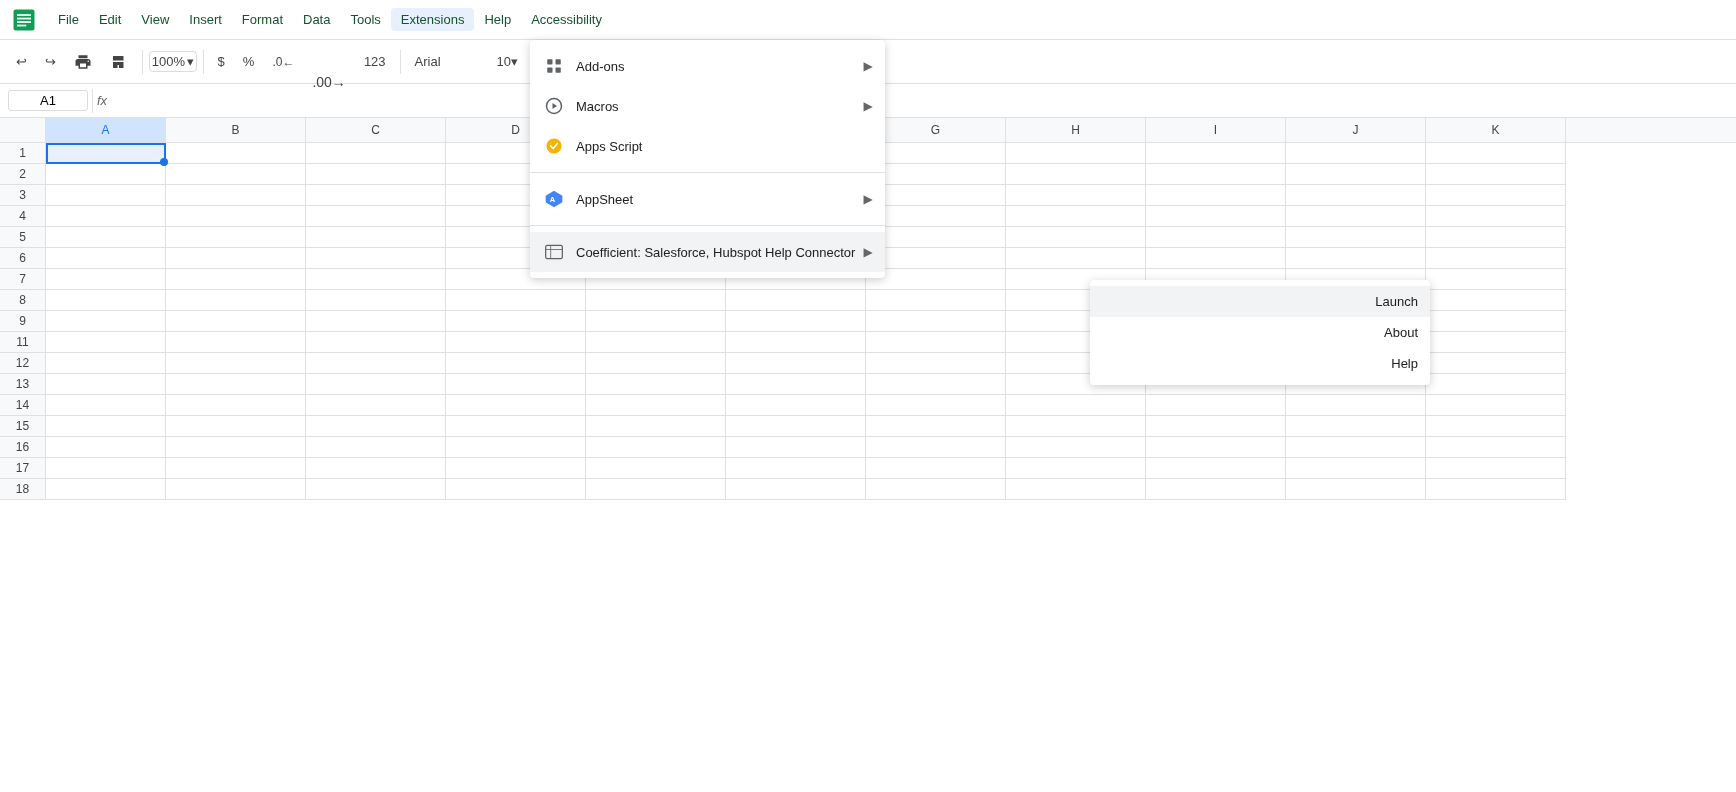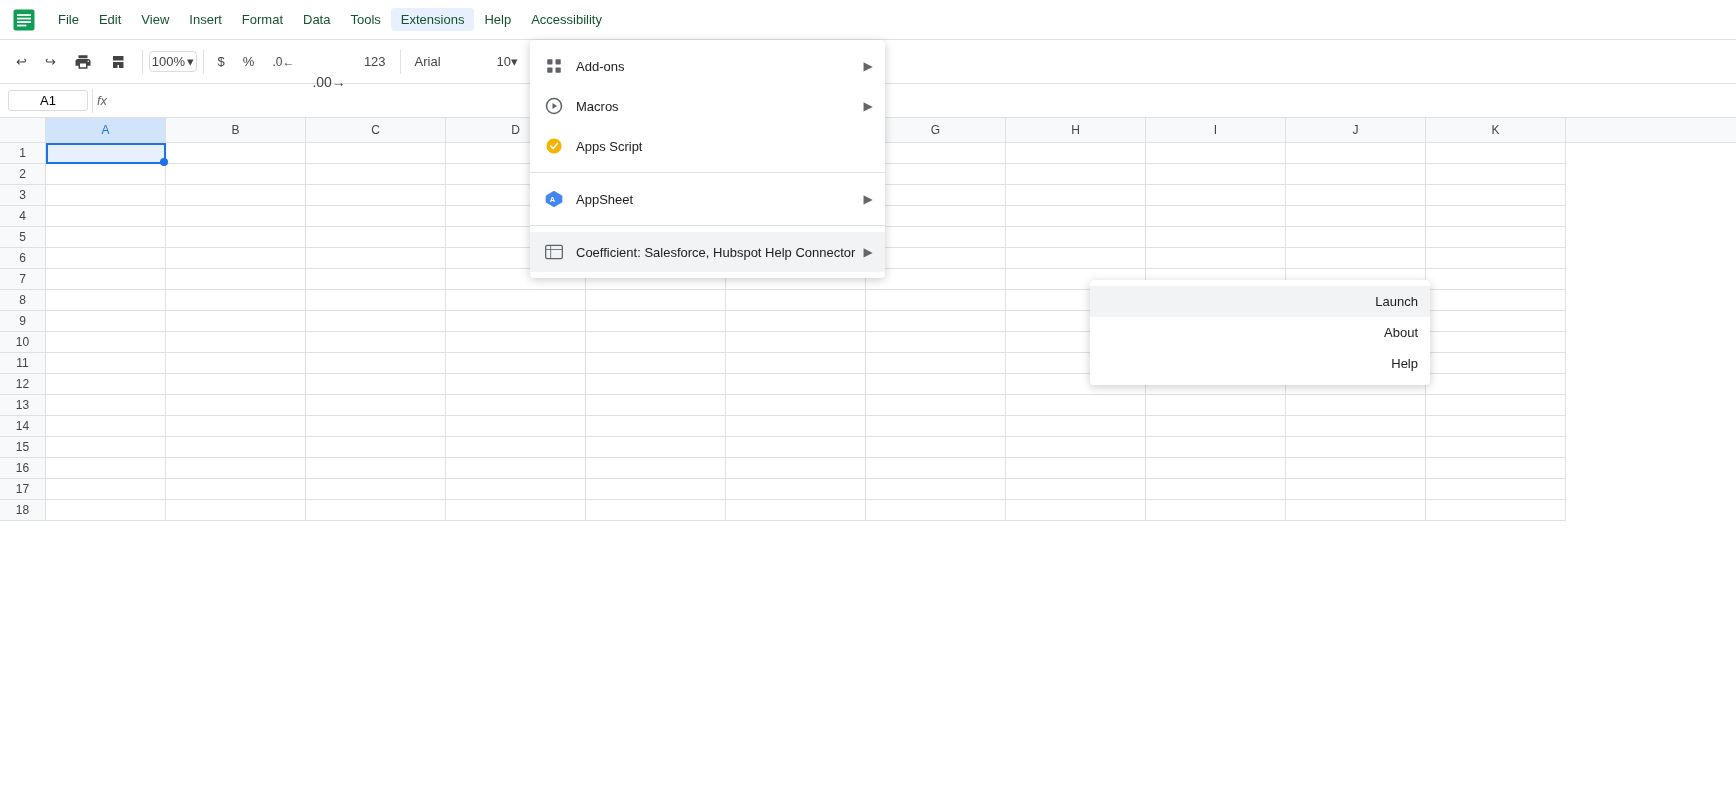--- a/index.html
+++ b/index.html
@@ -450,34 +450,20 @@
         <div class="grid-cell w-d"></div>
         <div class="grid-cell w-e"></div>
         <div class="grid-cell w-f"></div>
         <div class="grid-cell w-g"></div>
         <div class="grid-cell w-h"></div>
         <div class="grid-cell w-i"></div>
         <div class="grid-cell w-j"></div>
         <div class="grid-cell w-k"></div>
       </div>
     <div class="grid-row">
-        <div class="row-num">10</div>
-        <div class="grid-cell w-a"></div>
-        <div class="grid-cell w-b"></div>
-        <div class="grid-cell w-c"></div>
-        <div class="grid-cell w-d"></div>
-        <div class="grid-cell w-e"></div>
-        <div class="grid-cell w-f"></div>
-        <div class="grid-cell w-g"></div>
-        <div class="grid-cell w-h"></div>
-        <div class="grid-cell w-i"></div>
-        <div class="grid-cell w-j"></div>
-        <div class="grid-cell w-k"></div>
-      </div>
-    <div class="grid-row">
         <div class="row-num">11</div>
         <div class="grid-cell w-a"></div>
         <div class="grid-cell w-b"></div>
         <div class="grid-cell w-c"></div>
         <div class="grid-cell w-d"></div>
         <div class="grid-cell w-e"></div>
         <div class="grid-cell w-f"></div>
         <div class="grid-cell w-g"></div>
         <div class="grid-cell w-h"></div>
         <div class="grid-cell w-i"></div>

